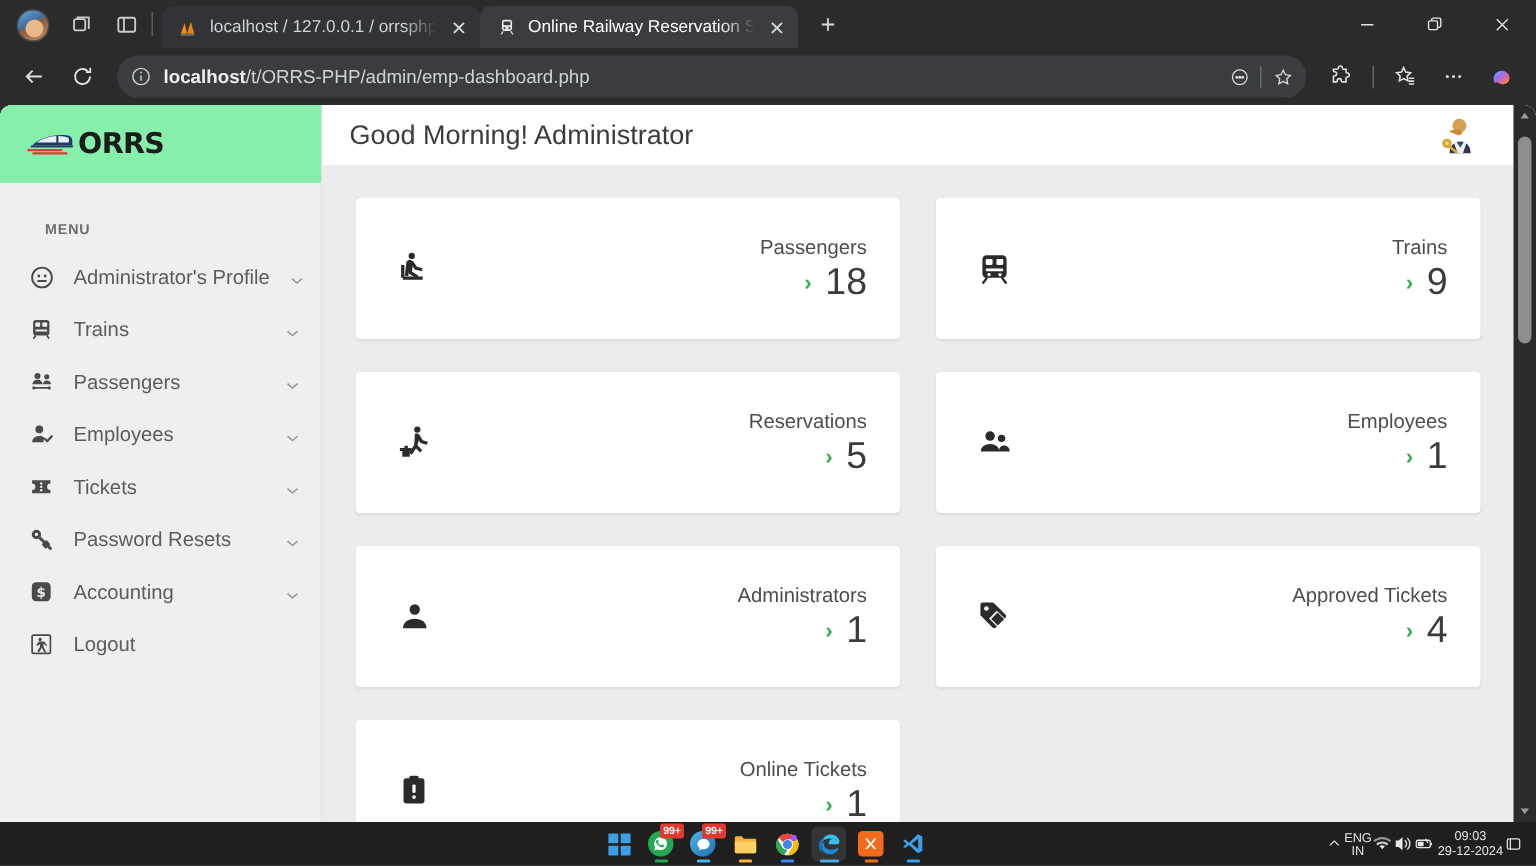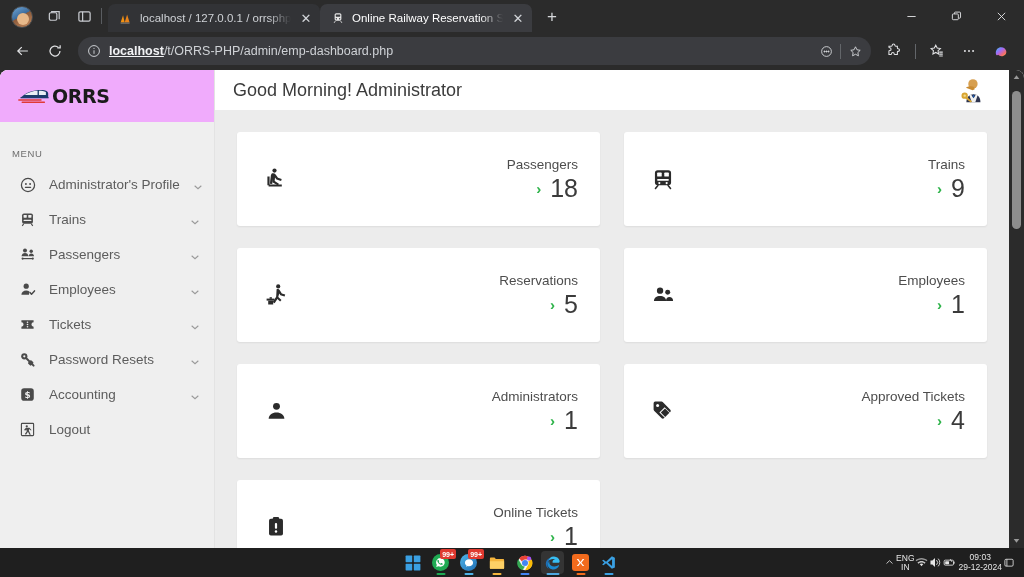--- a/index.html
+++ b/index.html
@@ -60,43 +60,43 @@
 
   .toolbar { height: 38px; background: #2b2b2b; display: flex; align-items: center; padding: 0 8px; gap: 2px; }
   .tb-btn { width: 30px; height: 30px; border-radius: 50%; display: flex; align-items: center;
             justify-content: center; color: #e0e1e3; flex: none; }
   .omnibox {
     flex: 1; height: 28px; background: #3b3c40; border-radius: 14px;
     display: flex; align-items: center; padding: 0 4px 0 9px; margin: 0 6px;
     font-size: 12.5px; color: #cfd2d6; gap: 8px; position: relative;
   }
   .omni-url { flex: 1; white-space: nowrap; overflow: hidden; }
-  .omni-url b { color: #f1f2f4; font-weight: 700; text-decoration: underline; }
+  .omni-url b { color: #f1f2f4; font-weight: 700; }
   .omni-right { display: flex; align-items: center; gap: 2px; }
   .omni-sep { width: 1px; height: 15px; background: #63666a; }
   .omni-btn { width: 24px; height: 24px; border-radius: 50%; display: flex; align-items: center;
               justify-content: center; color: #d8dadd; }
 
   
   .viewport {
     position: absolute; left: 0; top: 70px; width: 1024px; height: 478px;
     background: #fff; overflow: hidden; display: flex;
     border-radius: 8px 8px 0 0;
   }
   .page { flex: 1; display: flex; height: 100%; overflow: hidden; }
 
   
   .sidebar { width: 215px; flex: none; height: 100%; display: flex; flex-direction: column;
              background: #efefef; border-right: 1px solid #e3e3e3; }
-  .brand { height: 52px; background: #f0abfc; display: flex; align-items: center; padding-left: 18px; }
+  .brand { height: 52px; background: #86efac; display: flex; align-items: center; padding-left: 18px; }
   .brand-logo { display: flex; align-items: center; gap: 1px; }
   .brand-text { font-size: 19px; font-weight: 700; letter-spacing: -0.4px; color: #1b1b1b;
                 font-family: "DejaVu Sans", sans-serif; }
-  .menu-label { font-size: 9.5px; font-weight: 400; letter-spacing: 0.6px; color: #6d6d6d;
-                padding: 26px 0 8px 12px; }
+  .menu-label { font-size: 9.5px; font-weight: 700; letter-spacing: 0.6px; color: #6d6d6d;
+                padding: 26px 0 8px 30px; }
   .nav-item {
     display: flex; align-items: center; height: 35px; padding: 0 14px 0 19px; gap: 13px;
     color: #5c5c5c; font-size: 13.5px; cursor: pointer;
   }
   .nav-icon { width: 17px; height: 17px; flex: none; display: flex; align-items: center; justify-content: center; color: #4a4a4a; }
   .nav-text { flex: 1; white-space: nowrap; }
   .caret { width: 10px; height: 10px; flex: none; color: #9a9a9a; }
 
   
   .content { flex: 1; display: flex; flex-direction: column; overflow: hidden; background: #ececec; }

